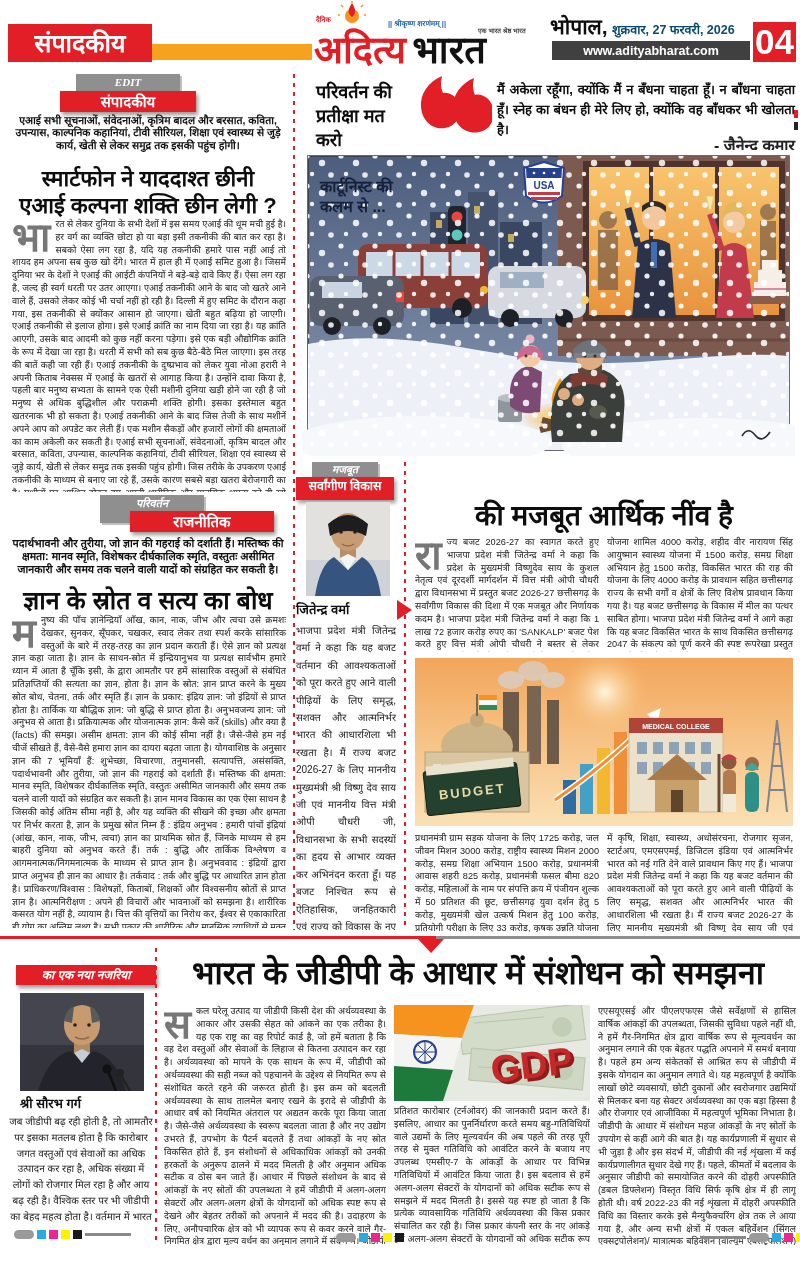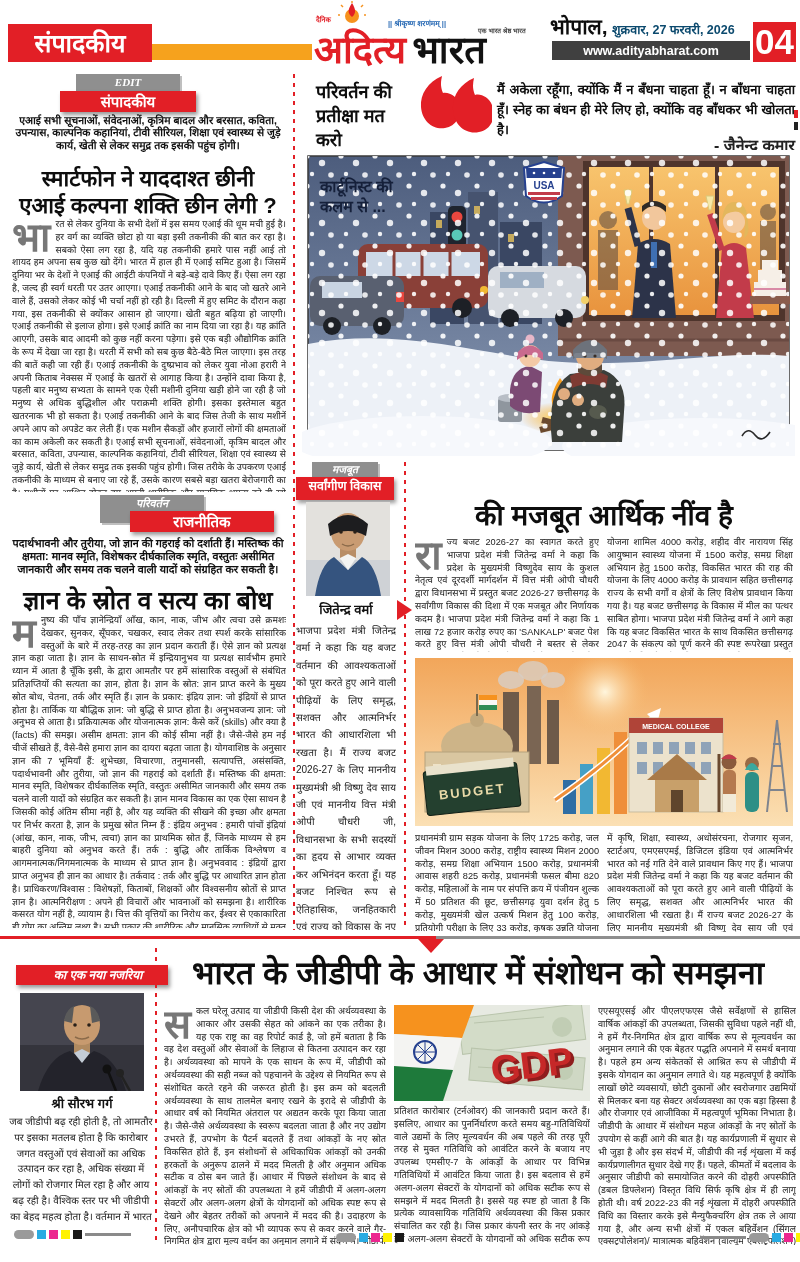--- a/index.html
+++ b/index.html
@@ -10,21 +10,21 @@
   .tag-gray{background:#8f8f8f;color:#fff;font-weight:bold;font-style:italic;text-align:center;
             box-shadow:2px 2px 0 rgba(0,0,0,.25);}
   .tag-red{background:#e21f26;color:#fff;font-weight:bold;text-align:center;
            box-shadow:2px 3px 4px rgba(0,0,0,.4);}
   .body-txt{font-size:9.2px;line-height:12.8px;text-align:justify;color:#222;overflow:hidden;}
   .dropcap{float:left;font-size:40px;line-height:34px;font-weight:bold;color:#777;
            padding:2px 5px 0 0;}
   .hline{font-weight:bold;color:#0d0d0d;text-align:center;white-space:nowrap;}
   .intro-b{font-weight:bold;text-align:center;color:#111;}
   .vdash-red{width:2px;background-image:repeating-linear-gradient(#e21f26 0 4px,transparent 4px 9px);}
-  .name-cap{font-weight:bold;text-align:center;color:#111;}
+  .name-cap{font-weight:bold;color:#111;}
   .regmarks{display:flex;align-items:center;gap:3px;}
   .regmarks .cap{width:20px;height:9px;border-radius:5px;background:#9a9a9a;}
   .regmarks .sq{width:9px;height:9px;}
   .regmarks .ln{width:46px;height:3px;background:#8a8a8a;}
   .sq.c{background:#29abe2}.sq.m{background:#ec268f}.sq.y{background:#fff200}.sq.k{background:#1a1a1a}
 </style>
 </head>
 <body>
 
 <div id="page">
@@ -361,21 +361,21 @@
   </svg>
 
   <div class="abs body-txt" style="left:415px;top:832px;width:184px;height:100px;">प्रधानमंत्री ग्राम सड़क योजना के लिए 1725 करोड़, जल जीवन मिशन 3000 करोड़, राष्ट्रीय स्वास्थ्य मिशन 2000 करोड़, समग्र शिक्षा अभियान 1500 करोड़, प्रधानमंत्री आवास शहरी 825 करोड़, प्रधानमंत्री फसल बीमा 820 करोड़, महिलाओं के नाम पर संपत्ति क्रय में पंजीयन शुल्क में 50 प्रतिशत की छूट, छत्तीसगढ़ युवा दर्शन हेतु 5 करोड़, मुख्यमंत्री खेल उत्कर्ष मिशन हेतु 100 करोड़, प्रतियोगी परीक्षा के लिए 33 करोड़, कृषक उन्नति योजना हेतु 10,000 करोड़, दीनदयाल उपाध्याय भूमिहीन कृषि मजदूर कल्याण योजना हेतु 600 करोड़, लोकनिर्माण विभाग में 9,450 करोड़, मुख्यमंत्री आदर्श शहर योजना समृद्धि योजना 200 करोड़, महतारी वंदन योजना 8200 करोड़, मुख्यमंत्री खाद्यान्न योजना 6500 करोड़, प्रधानमंत्री आवास</div>
   <div class="abs body-txt" style="left:607px;top:832px;width:186px;height:100px;">में कृषि, शिक्षा, स्वास्थ्य, अधोसंरचना, रोजगार सृजन, स्टार्टअप, एमएसएमई, डिजिटल इंडिया एवं आत्मनिर्भर भारत को नई गति देने वाले प्रावधान किए गए हैं। भाजपा प्रदेश मंत्री जितेन्द्र वर्मा ने कहा कि यह बजट वर्तमान की आवश्यकताओं को पूरा करते हुए आने वाली पीढ़ियों के लिए समृद्ध, सशक्त और आत्मनिर्भर भारत की आधारशिला भी रखता है। मैं राज्य बजट 2026-27 के लिए माननीय मुख्यमंत्री श्री विष्णु देव साय जी एवं माननीय वित्त मंत्री ओपी चौधरी जी, विधानसभा के सभी सदस्यों का हृदय से आभार व्यक्त कर अभिनंदन करता हूँ। यह बजट निश्चित रूप से ऐतिहासिक, जनहितकारी एवं राज्य को विकास के नए शिखर तक ले जाने वाला सिद्ध होगा।</div>
 
   <div class="abs" style="left:0;top:936px;width:436px;height:3px;background:#e21f26;"></div>
   <div class="abs" style="left:436px;top:936px;width:364px;height:3px;background:#8f8f8f;"></div>
   <div class="abs" style="left:418px;top:939px;width:0;height:0;border-top:14px solid #e21f26;border-left:13px solid transparent;border-right:13px solid transparent;"></div>
 
   <div class="abs tag-gray" style="left:40px;top:993px;width:92px;height:15px;font-size:10.5px;line-height:15px;">अर्थव्यवस्था</div>
-  <div class="abs tag-red" style="left:16px;top:965px;width:140px;height:20px;font-size:12px;line-height:20px;font-style:italic;padding-left:12px;">का एक नया नजरिया</div>
+  <div class="abs tag-red" style="left:16px;top:965px;width:140px;height:20px;font-size:12px;line-height:20px;font-style:italic;">का एक नया नजरिया</div>
   <svg class="abs" style="left:20px;top:993px;" width="124" height="98" viewBox="0 0 124 98">
     <rect width="124" height="98" fill="#34343c"></rect>
       <rect width="124" height="52" fill="#45454f"></rect>
     <rect x="54" y="48" width="16" height="12" fill="#b08a60"></rect>
     <path d="M18 98 Q28 64 50 58 L62 66 L74 58 Q96 64 106 98 Z" fill="#23232b"></path>
     <path d="M54 60 L62 70 L70 60 L62 56 Z" fill="#c4ccd6"></path>
     <ellipse cx="62" cy="32" rx="18" ry="20" fill="#c79a6f"></ellipse>
     <path d="M44 28 Q46 16 54 13 L52 30 Z" fill="#5a5a5a"></path>
       <path d="M80 28 Q78 16 70 13 L72 30 Z" fill="#5a5a5a"></path>
     <circle cx="55" cy="32" r="1.8" fill="#2a2018"></circle>

